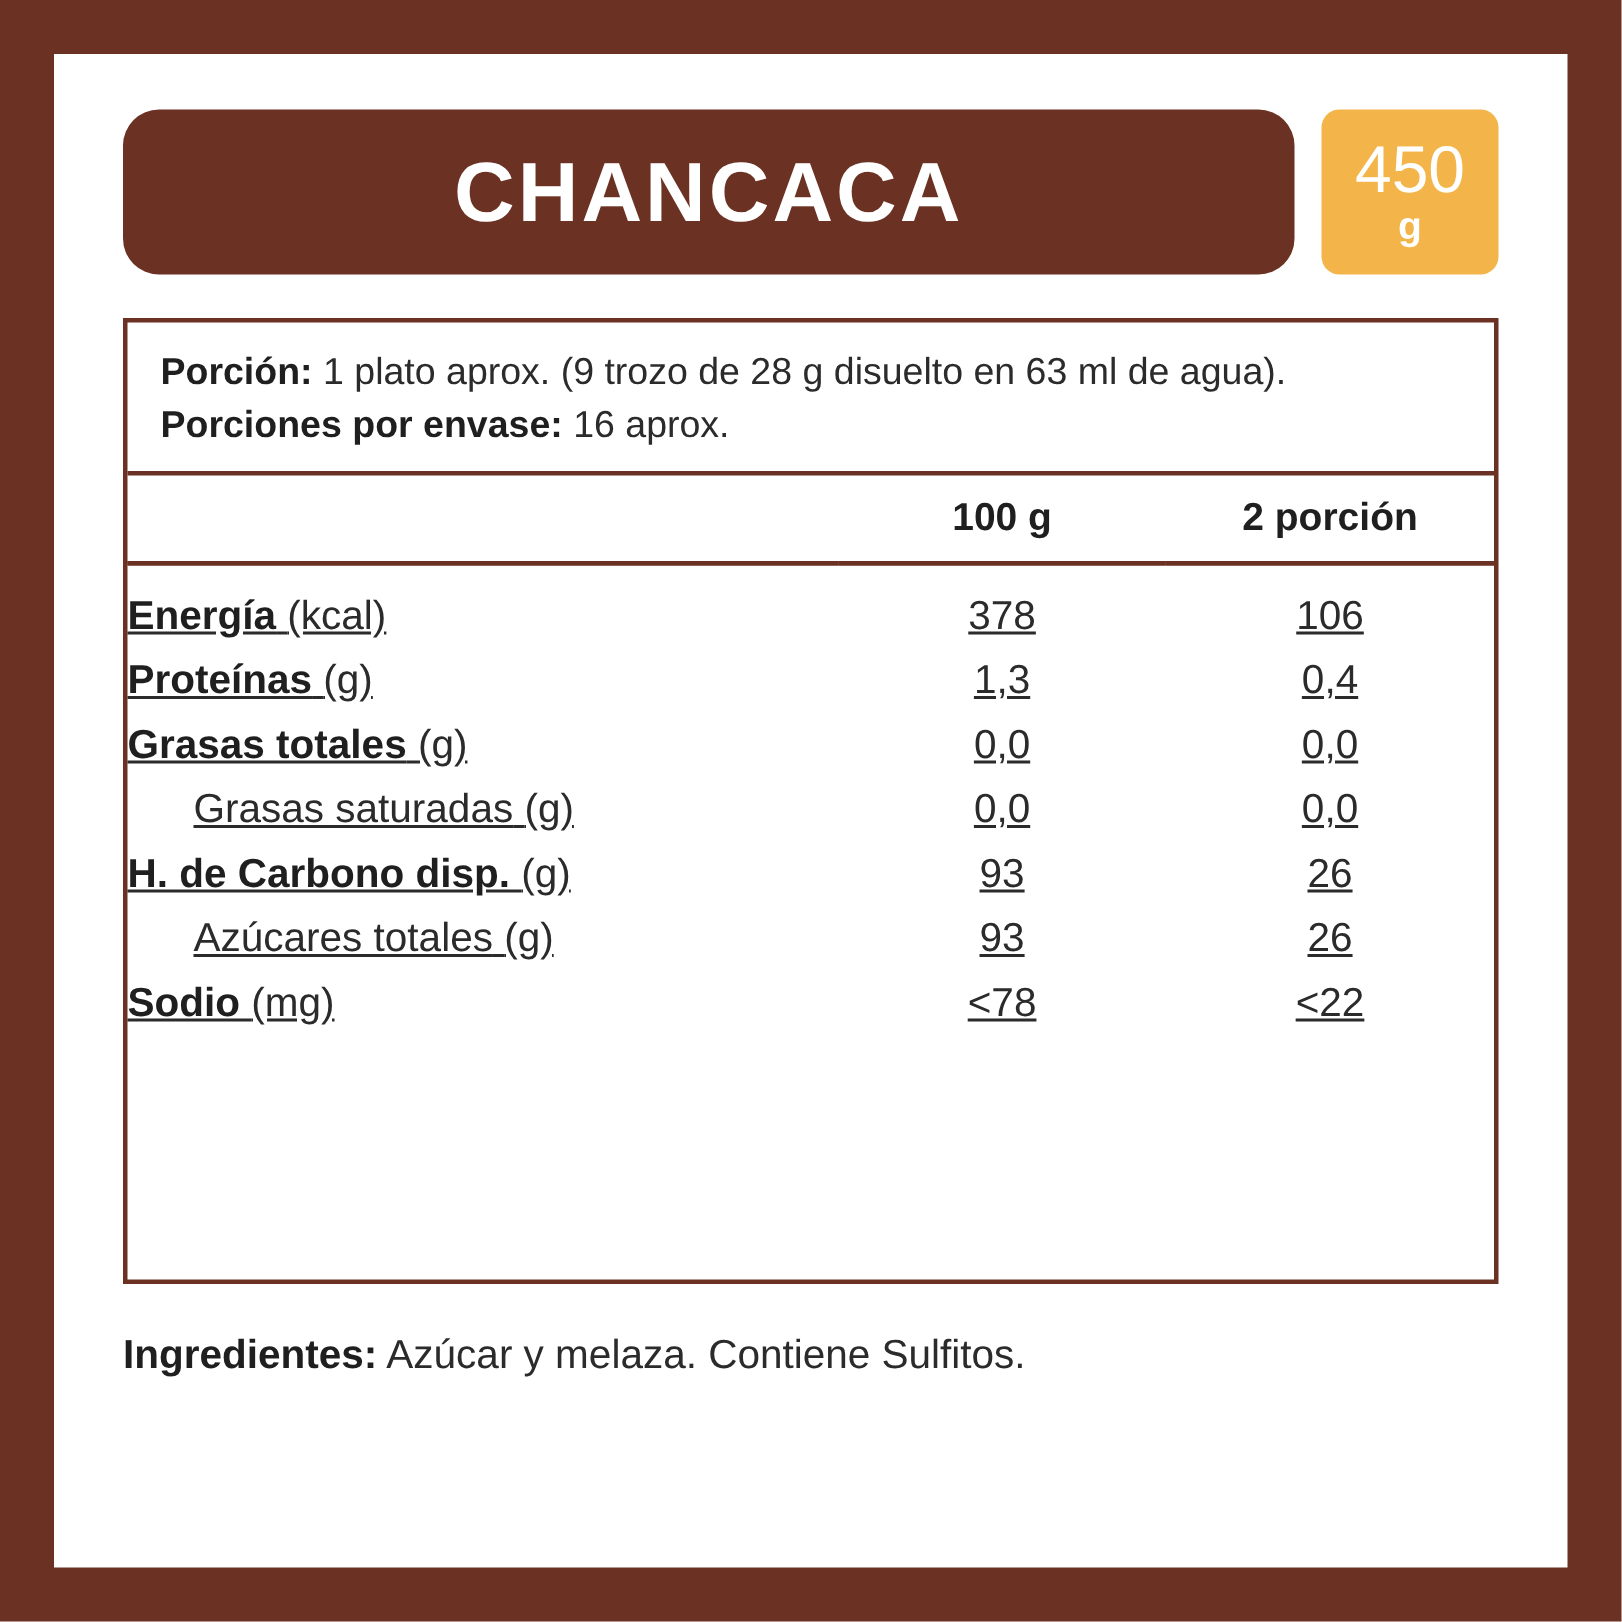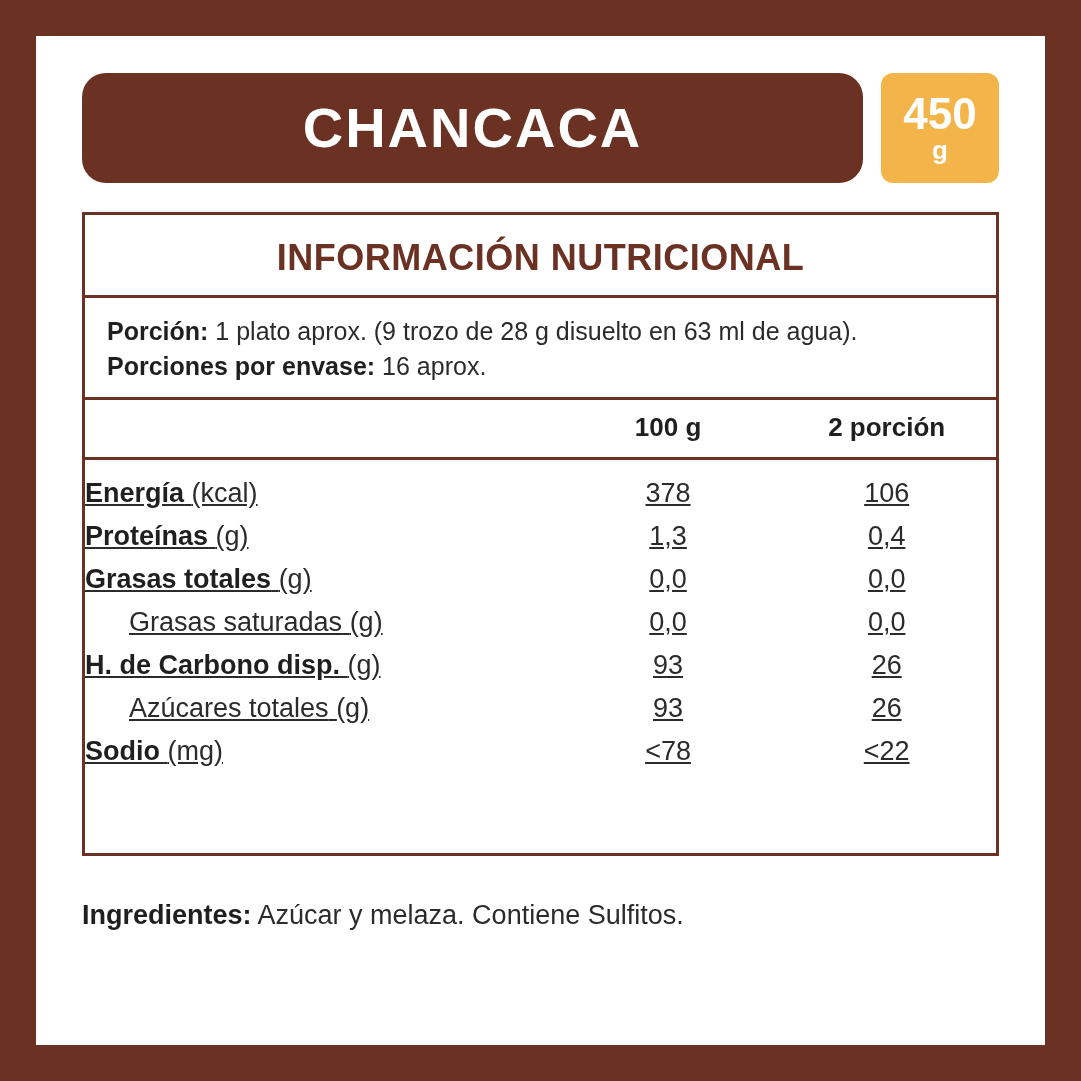--- a/index.html
+++ b/index.html
@@ -53,21 +53,21 @@
     background: #F3B54A;
     border-radius: 12px;
     display: flex;
     flex-direction: column;
     align-items: center;
     justify-content: center;
     color: #FFFFFF;
   }
   .weight-value {
     font-size: 44px;
-    font-weight: bold;
+    font-weight: normal;
     line-height: 1;
   }
   .weight-unit {
     font-size: 26px;
     font-weight: bold;
     line-height: 1.1;
   }
   
   .nutrition-panel {
     position: absolute;
@@ -144,21 +144,20 @@
     font-size: 27px;
   }
   
   .ingredients {
     position: absolute;
     left: 46px;
     top: 852px;
     width: 917px;
     font-size: 27px;
     color: #2B2B2B;
-    margin-top: 12px;
   }
   .ingredients .lbl {
     font-weight: bold;
     color: #1F1F1F;
   }
 </style>
 </head>
 <body>
 
 <div class="label-card">
@@ -168,21 +167,20 @@
       <span class="product-title">CHANCACA</span>
     </div>
     <div class="weight-badge">
       <span class="weight-value">450</span>
       <span class="weight-unit">g</span>
     </div>
   </div>
 
   <div class="nutrition-panel">
 
-    <div class="panel-title">INFORMACIÓN NUTRICIONAL</div>
 
     <div class="serving-block">
       <div>
         <span class="lbl">Porción:</span>
         <span>1 plato aprox. (9 trozo de 28 g disuelto en 63 ml de agua).</span>
       </div>
       <div>
         <span class="lbl">Porciones por envase:</span>
         <span>16 aprox.</span>
       </div>

